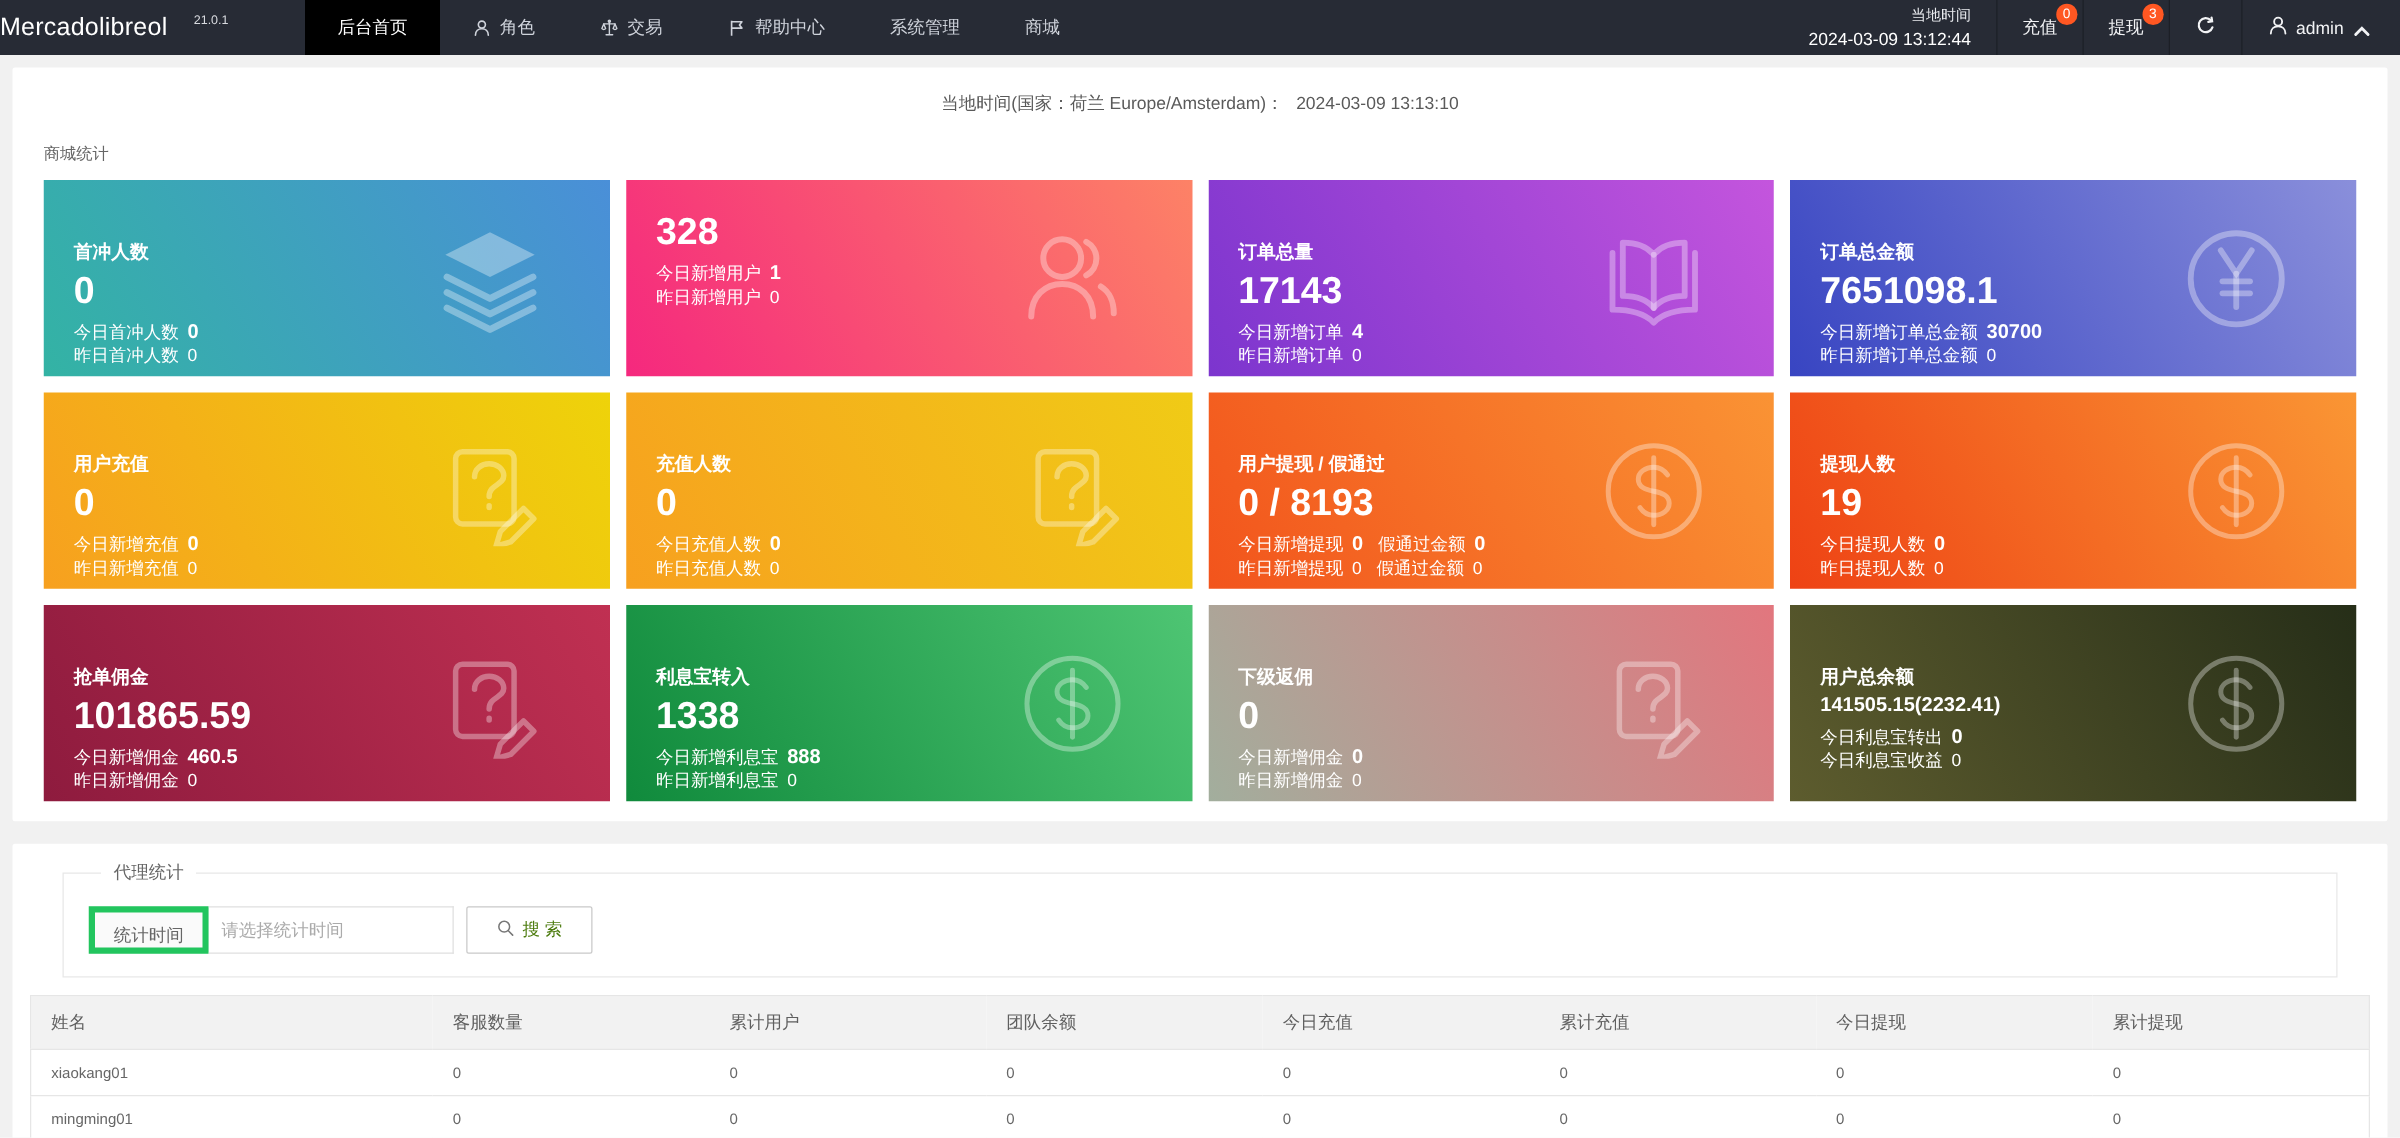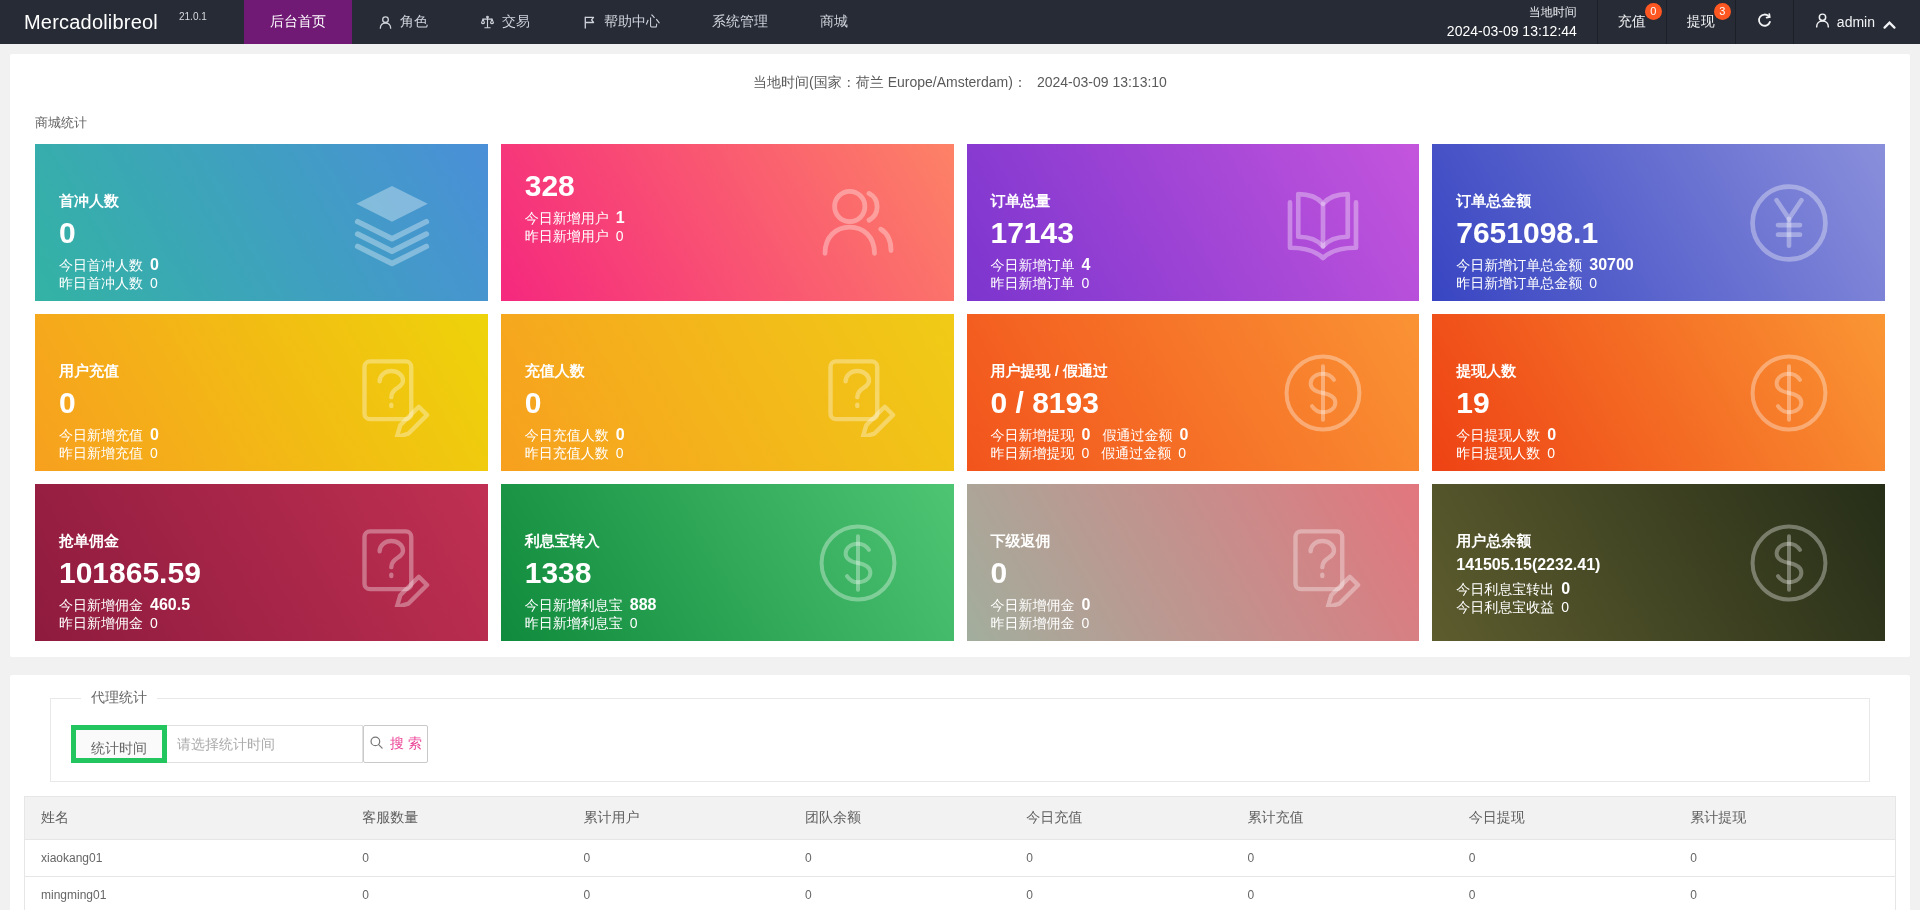--- a/index.html
+++ b/index.html
@@ -1,26 +1,26 @@
 <!DOCTYPE html>
 <html><head>
 <meta charset="utf-8">
 <style>
   * { margin:0; padding:0; box-sizing:border-box; }
   html,body { width:1920px; height:910px; overflow:hidden; background:#f1f1f1;
     font-family:"Liberation Sans","DejaVu Sans",sans-serif; }
 
   
   .navbar { height:44px; background:#272b35; display:flex; align-items:stretch; color:#fff; }
-  .brand { width:244px; display:flex; align-items:center; padding-left:24px; cursor:pointer; }
+  .brand { width:244px; display:flex; align-items:center; cursor:pointer; }
   .brand-name { font-size:20px; letter-spacing:.2px; }
   .brand-ver { font-size:10px; color:#d8dadf; margin-left:21px; transform:translateY(-6px); display:inline-block; }
   .menu { display:flex; align-items:stretch; }
   .menu-item { display:flex; align-items:center; gap:7px; padding:0 26px; font-size:14px; color:#cfd3db; cursor:pointer; }
-  .menu-item.active { background:#701a75; color:#fff; }
+  .menu-item.active { background:#000000; color:#fff; }
   .menu-item svg { width:15px; height:15px; }
   .nav-right { margin-left:auto; display:flex; align-items:stretch; }
   .nav-time { display:flex; flex-direction:column; justify-content:center; align-items:flex-end; padding:0 20px; line-height:1.5; }
   .nav-time .t1 { font-size:12px; color:#e8eaee; }
   .nav-time .t2 { font-size:14px; color:#fff; }
   .nav-item { position:relative; display:flex; align-items:center; gap:6px; padding:0 20px;
     font-size:14px; color:#f2f3f5; cursor:pointer; border-left:1px solid rgba(0,0,0,.28); }
   .nav-item svg { width:17px; height:17px; }
   .badge { position:absolute; top:3px; right:4px; min-width:17px; height:17px; padding:0 4px;
     background:#ff5722; border-radius:9px; font-size:11px; line-height:17px; text-align:center; color:#fff; }
@@ -51,22 +51,22 @@
   
   .panel-agent { margin-top:18px; height:240px; padding-top:14px; }
   fieldset { border:1px solid #e8e8e8; margin:0 40px; padding:12px 20px 18px; }
   legend { font-size:14px; color:#666; padding:0 10px; margin-left:10px; }
   .form-row { display:flex; align-items:center; margin-top:6px; }
   .addon { height:38px; line-height:36px; padding:0 15px; border:5px solid #22c55e; background:#fafafa;
     color:#666; font-size:14px; }
   .date-input { height:38px; width:196px; border:1px solid #e0e0e0; border-left:none; padding:0 10px;
     font-size:14px; color:#701a75; outline:none; font-family:inherit; }
   .date-input::placeholder { color:#ababab; }
-  .search-btn { height:38px; padding:0 5px; background:#fff; border:1px solid #c9c9c9;
-    border-radius:2px; font-size:14px; color:#ec4899; display:flex; align-items:center; gap:6px; cursor:pointer;
+  .search-btn { margin-left:10px; height:38px; padding:0 23px; background:#fff; border:1px solid #c9c9c9;
+    border-radius:2px; font-size:14px; color:#4d7c0f; display:flex; align-items:center; gap:6px; cursor:pointer;
     font-family:inherit; }
   .search-btn svg { width:15px; height:15px; }
 
   
   .table-wrap { margin:14px 14px 0; }
   table { width:100%; border-collapse:collapse; table-layout:fixed; border:1px solid #e6e6e6; }
   col.c-first { width:17.2%; }
   th { background:#f2f2f2; font-weight:normal; text-align:left; font-size:14px; color:#5f5f5f;
     padding:12px 16px; border-bottom:1px solid #e6e6e6; }
   td { font-size:12px; color:#666; padding:11px 16px; border-bottom:1px solid #e6e6e6; background:#fff; }

